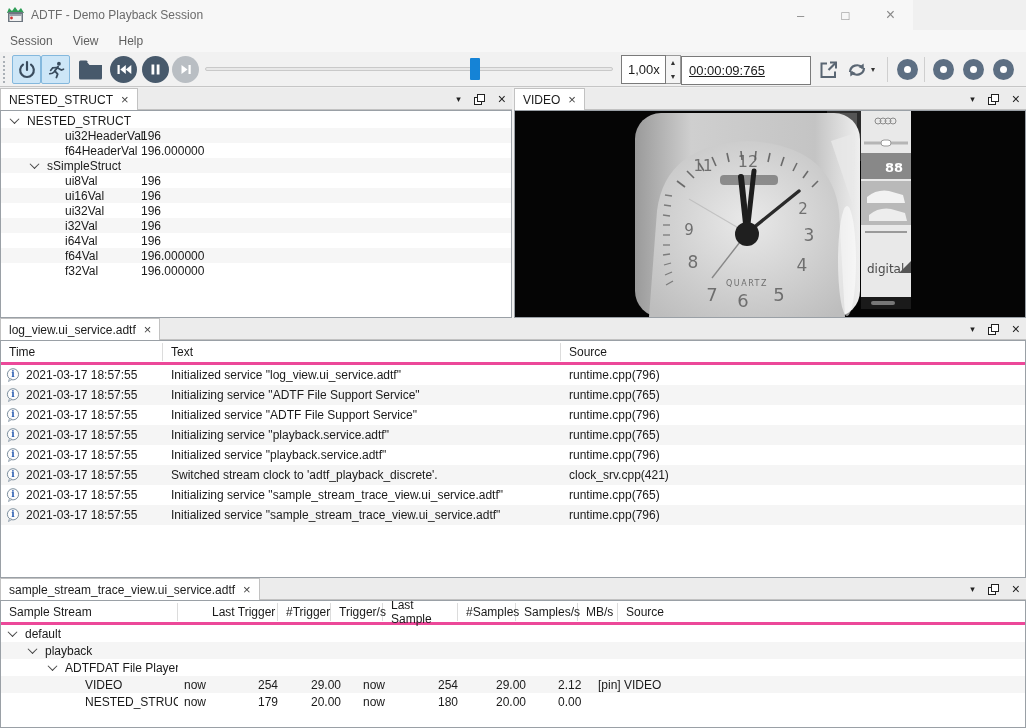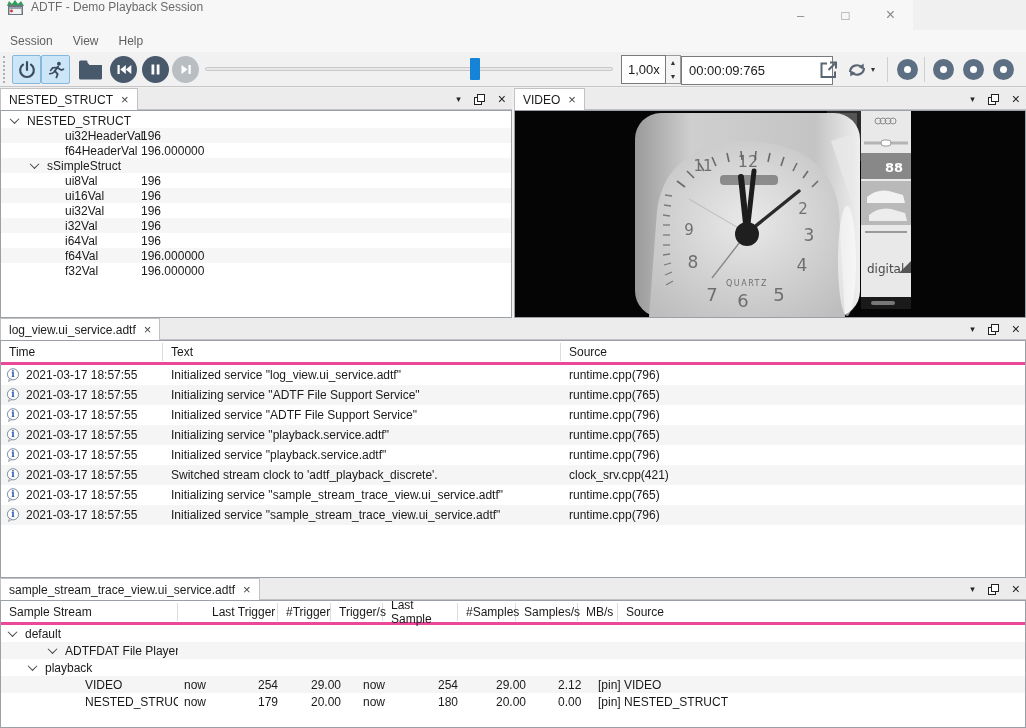--- a/index.html
+++ b/index.html
@@ -1,21 +1,21 @@
 <!DOCTYPE html>
 <html><head>
 <meta charset="utf-8">
 <style>
   * { margin:0; padding:0; box-sizing:border-box; }
   html,body { background:#d4d4d4; }
   body { font-family:"Liberation Sans","DejaVu Sans",sans-serif; font-size:12px; color:#1a1a1a; }
   .window { position:relative; width:1026px; height:728px; background:#f0f0f0; outline:1px solid #8f9aa5; overflow:hidden; }
 
   
-  .titlebar { position:absolute; left:0; top:0; width:913px; height:30px; background:#f7f7f7; display:flex; align-items:flex-start; }
+  .titlebar { position:absolute; left:0; top:0; width:913px; height:30px; background:#f7f7f7; display:flex; align-items:center; }
   .appicon { width:18px; height:16px; margin:0 6px 0 7px; }
   .title-text { color:#6b6b6b; font-size:12px; }
   .wincontrols { position:absolute; right:0; top:0; height:30px; display:flex; }
   .winbtn { width:45px; height:30px; display:flex; align-items:center; justify-content:center; color:#8a8a8a; font-size:13px; }
   .winbtn.close { font-size:16px; }
 
   
   .menubar { position:absolute; left:0; top:30px; width:1026px; height:22px; background:#f7f7f7; display:flex; align-items:center; }
   .menuitem { padding:3px 10px; color:#5f5f5f; font-size:12px; }
   .menuitem:first-child { margin-left:0; }
@@ -26,21 +26,21 @@
   .tbtn { position:absolute; top:3px; width:29px; height:29px; border-radius:2px; display:flex; align-items:center; justify-content:center; }
   .tbtn.active { background:#cde6f7; border:1px solid #84b8dd; }
   .flaticon { position:absolute; top:7px; display:flex; align-items:center; justify-content:center; }
   .circlebtn { position:absolute; top:4px; width:27px; height:27px; border-radius:50%; background:#47596b; display:flex; align-items:center; justify-content:center; }
   .circlebtn.disabled { background:#b9bec3; }
   .slider-track { position:absolute; left:205px; top:15px; width:408px; height:4px; background:#e8e8e8; border:1px solid #c9c9c9; border-radius:2px; }
   .slider-handle { position:absolute; left:470px; top:6px; width:10px; height:22px; background:#1583d6; border-radius:1px; }
   .spinbox { position:absolute; left:621px; top:3px; width:45px; height:29px; background:#fff; border:1px solid #7a7a7a; display:flex; align-items:center; padding-left:6px; font-size:13px; }
   .spinarrows { position:absolute; left:666px; top:3px; width:15px; height:29px; border:1px solid #9a9a9a; border-left:none; background:#f4f4f4; display:flex; flex-direction:column; }
   .spinarrows span { flex:1; display:flex; align-items:center; justify-content:center; font-size:7px; color:#333; }
-  .timebox { position:absolute; left:681px; top:4px; width:152px; height:29px; background:#fff; border:1px solid #7a7a7a; display:flex; align-items:center; padding-left:7px; font-size:13px; }
+  .timebox { position:absolute; left:681px; top:4px; width:130px; height:29px; background:#fff; border:1px solid #7a7a7a; display:flex; align-items:center; padding-left:7px; font-size:13px;text-decoration:underline; }
   .toolsep { position:absolute; top:5px; width:1px; height:25px; background:#cfcfcf; }
   .recbtn { position:absolute; top:7px; width:21px; height:21px; border-radius:50%; background:#5d6f83; }
   .recbtn::after { content:''; position:absolute; left:7px; top:7px; width:7px; height:7px; border-radius:50%; background:#fff; }
   .loop-arrow { position:absolute; left:871px; top:13px; font-size:8px; color:#333; }
 
   
   .panel { position:absolute; background:#f0f0f0; }
   .tabbar { position:relative; height:22px; background:#ececec; border-bottom:1px solid #c2c2c2; }
   .tab { position:absolute; left:0; top:0; height:22px; background:#fff; border:1px solid #c2c2c2; border-bottom:none; display:flex; align-items:center; padding:0 8px; font-size:12px; gap:8px; }
   .tabclose { color:#444; font-size:13px; line-height:1; }
@@ -540,29 +540,29 @@
         <div class="hcell h-srcc">Source</div>
       </div>
       <div>
         <div class="trow">
           <div class="tc tc-name ind0">
               <span class="chev"></span>
               <span class="lbl">default</span>
             </div>
         </div>
         <div class="trow">
+          <div class="tc tc-name ind1">
+              <span class="chev"></span>
+              <span class="lbl">playback</span>
+            </div>
+        </div>
+        <div class="trow">
           <div class="tc tc-name ind2">
               <span class="chev"></span>
               <span class="lbl">ADTFDAT File Player</span>
-            </div>
-        </div>
-        <div class="trow">
-          <div class="tc tc-name ind1">
-              <span class="chev"></span>
-              <span class="lbl">playback</span>
             </div>
         </div>
         <div class="trow">
           <div class="tc tc-name ind3">
               <span class="lbl">VIDEO</span>
             </div>
           <div class="tc tc-lt">now</div>
           <div class="tc tc-nt">254</div>
           <div class="tc tc-ts">29.00</div>
           <div class="tc tc-ls">now</div>
@@ -575,19 +575,18 @@
           <div class="tc tc-name ind3">
               <span class="lbl">NESTED_STRUCT</span>
             </div>
           <div class="tc tc-lt">now</div>
           <div class="tc tc-nt">179</div>
           <div class="tc tc-ts">20.00</div>
           <div class="tc tc-ls">now</div>
           <div class="tc tc-ns">180</div>
           <div class="tc tc-ss">20.00</div>
           <div class="tc tc-mb">0.00</div>
-          <div class="tc tc-src">[pin] NESTED_STRUCT</div>
         </div>
       </div>
     </div>
   </div>
 
 </div>
 
 </body></html>

